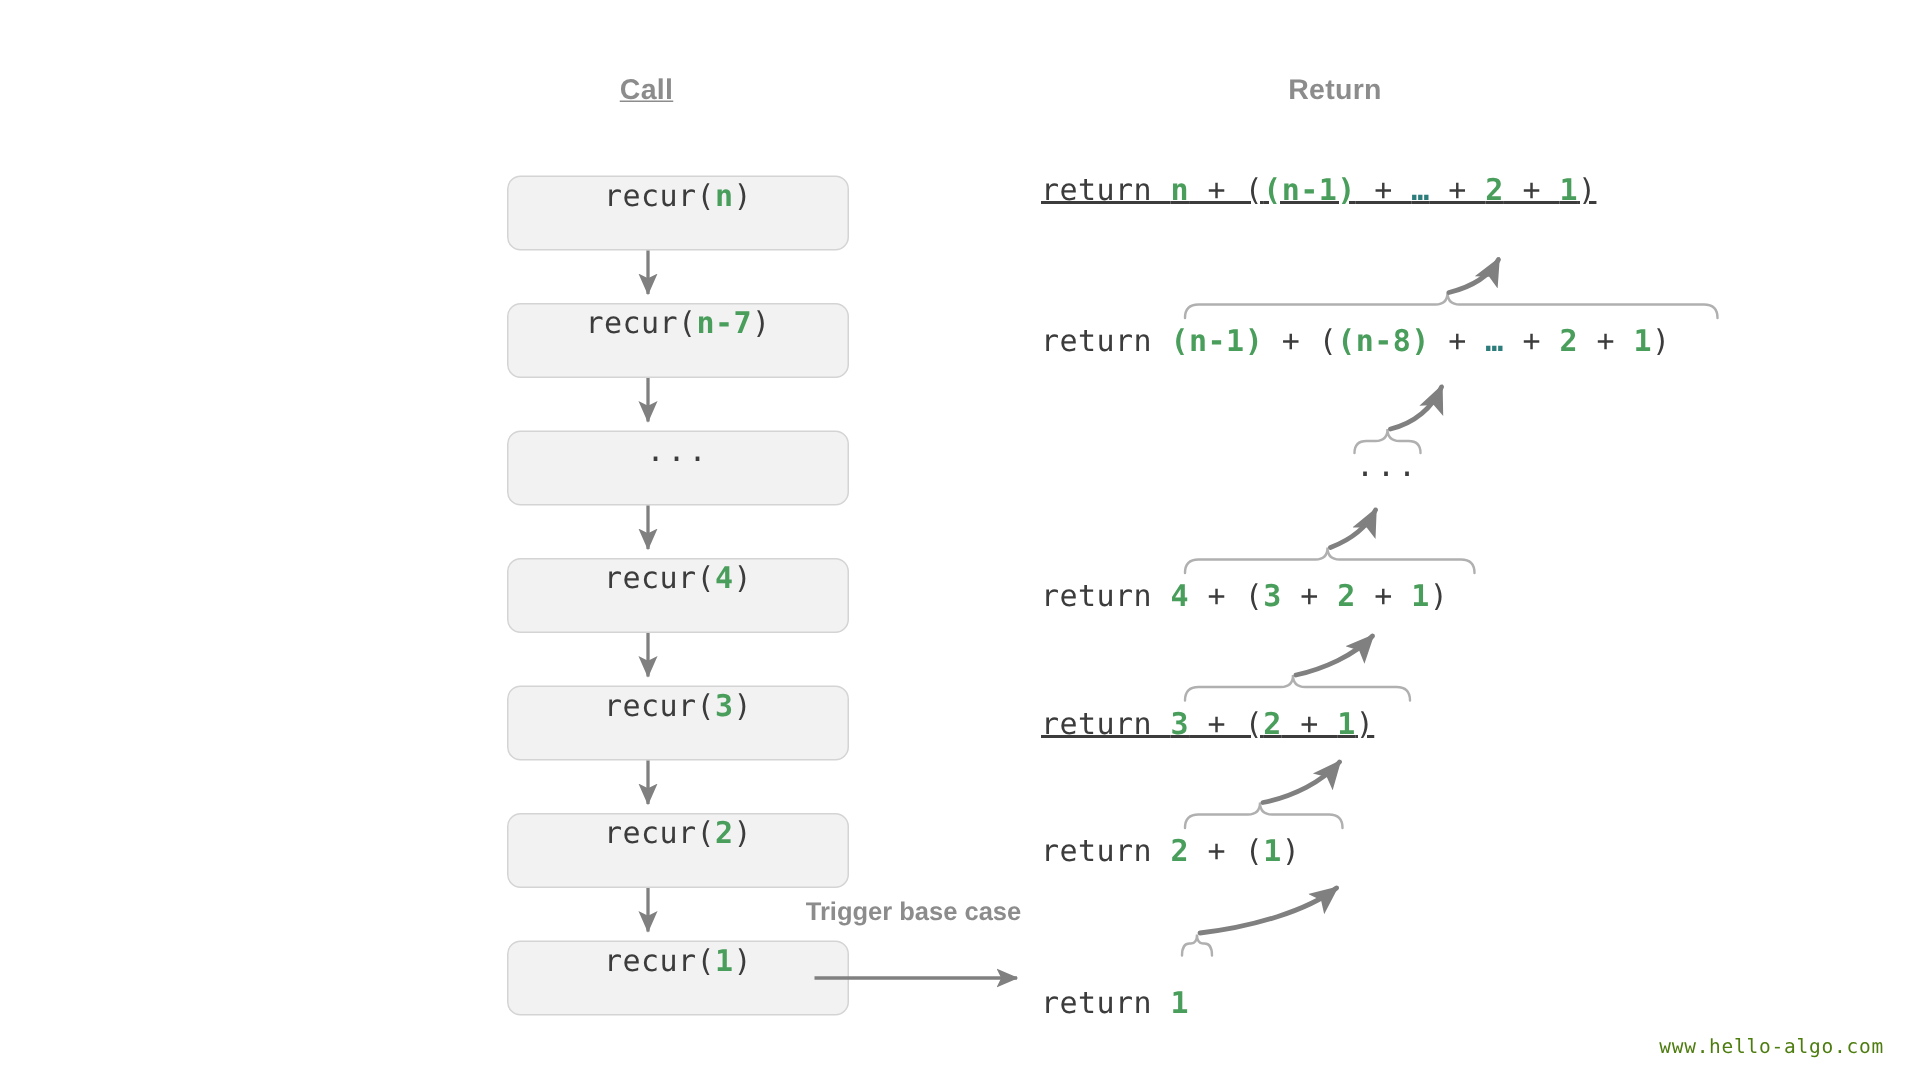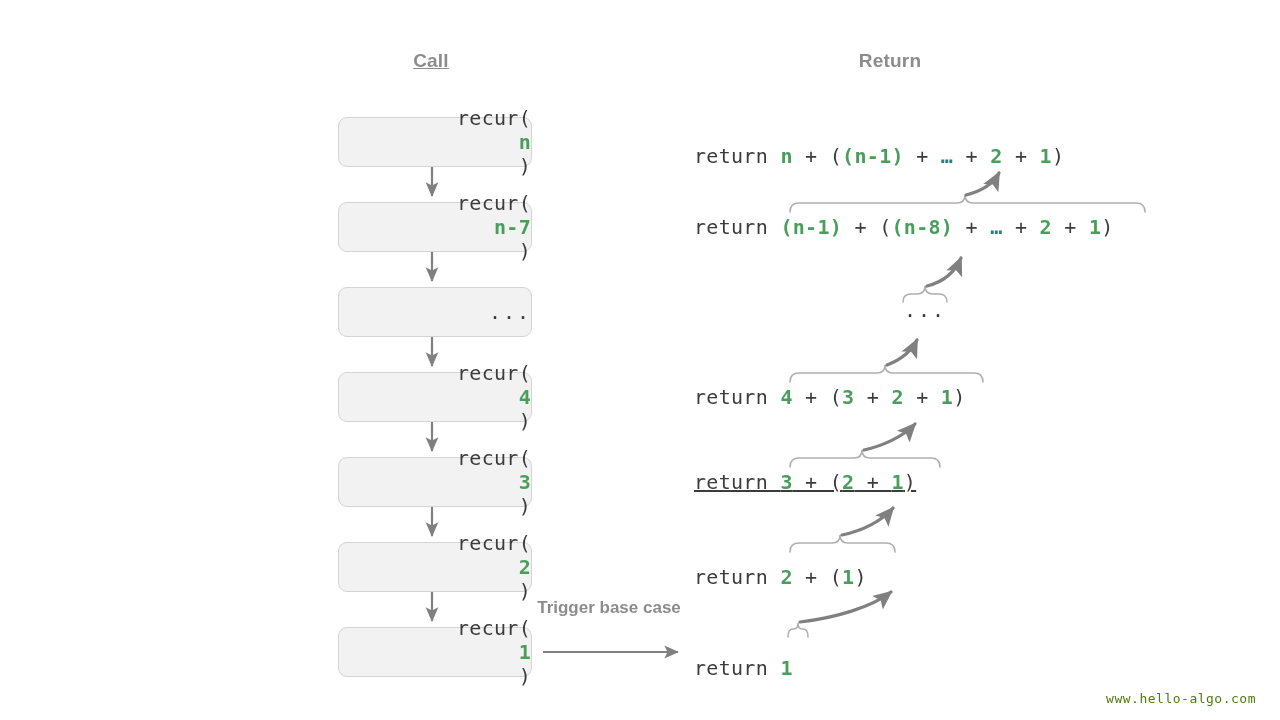--- a/index.html
+++ b/index.html
@@ -28,35 +28,34 @@
     white-space: nowrap;
     transform: translateX(-50%);
   }
   #header-call   { left: 431px; top: 50px; text-decoration: underline; }
   #header-return { left: 890px; top: 50px; }
 
   
   .call-box {
     position: absolute;
     left: 338px;
-    width: 194px;
+    width: 228px;
     height: 50px;
     box-sizing: border-box;
     background: #f2f2f2;
     border: 1.6px solid #d4d4d4;
     border-radius: 9px;
     display: flex;
-    align-items: flex-end;
+    align-items: flex-start;
     justify-content: center;
     font-family: "DejaVu Sans Mono", monospace;
     font-size: 20px;
     color: #3c3c3c;
     letter-spacing: 0.3px;
     white-space: nowrap;
-    flex-direction: column;
   }
   .call-box .arg { color: #4a9e5c; font-weight: bold; }
   .call-box .dots {
     color: #3c3c3c;
     letter-spacing: 2px;
     font-size: 20px;
   }
 
   
   .ret-line {
@@ -160,25 +159,25 @@
         <span>)</span>
       </div>
       <div class="call-box" style="top: 627px;">
         <span>recur(</span>
         <span class="arg">1</span>
         <span>)</span>
       </div>
     </div>
 
   <div id="return-lines">
-      <div class="ret-line" style="top: 156px;"><span class="kw">return </span><span class="g">n</span><span class="op"> + (</span><span class="g">(n-1)</span><span class="op"> + </span><span class="el">…</span><span class="op"> + </span><span class="g">2</span><span class="op"> + </span><span class="g">1</span><span class="op">)</span></div>
+      <div class="ret-line" style="top: 126px; text-decoration: underline;"><span class="kw">return </span><span class="g">n</span><span class="op"> + (</span><span class="g">(n-1)</span><span class="op"> + </span><span class="el">…</span><span class="op"> + </span><span class="g">2</span><span class="op"> + </span><span class="g">1</span><span class="op">)</span></div>
       <div class="ret-line" style="top: 227px;"><span class="kw">return </span><span class="g">(n-1)</span><span class="op"> + (</span><span class="g">(n-8)</span><span class="op"> + </span><span class="el">…</span><span class="op"> + </span><span class="g">2</span><span class="op"> + </span><span class="g">1</span><span class="op">)</span></div>
       <div class="ret-line" style="top: 397px;"><span class="kw">return </span><span class="g">4</span><span class="op"> + (</span><span class="g">3</span><span class="op"> + </span><span class="g">2</span><span class="op"> + </span><span class="g">1</span><span class="op">)</span></div>
       <div class="ret-line" style="top: 482px; text-decoration: underline;"><span class="kw">return </span><span class="g">3</span><span class="op"> + (</span><span class="g">2</span><span class="op"> + </span><span class="g">1</span><span class="op">)</span></div>
-      <div class="ret-line" style="top: 567px; margin-top: 10px;"><span class="kw">return </span><span class="g">2</span><span class="op"> + (</span><span class="g">1</span><span class="op">)</span></div>
+      <div class="ret-line" style="top: 567px;"><span class="kw">return </span><span class="g">2</span><span class="op"> + (</span><span class="g">1</span><span class="op">)</span></div>
       <div class="ret-line" style="top: 668px;"><span class="kw">return </span><span class="g">1</span></div>
     </div>
 
   <div id="mid-dots">...</div>
 
   <div id="trigger-label">Trigger base case</div>
 
   <div id="watermark">www.hello-algo.com</div>
 
   <svg id="overlay" viewBox="0 0 1280 720">

